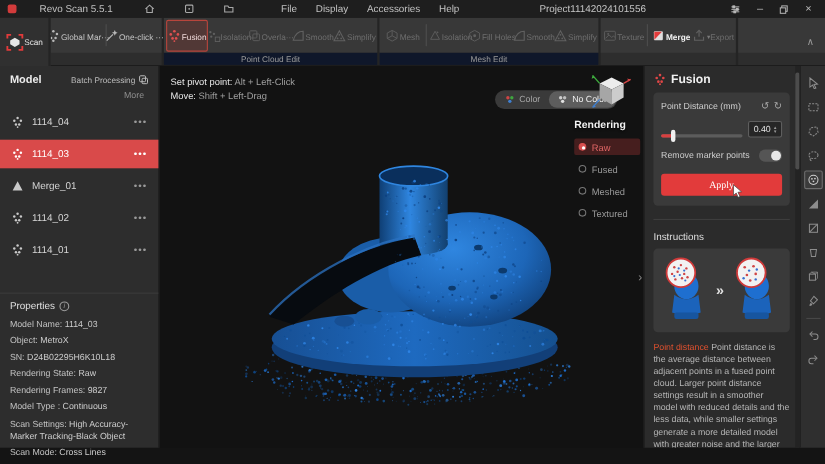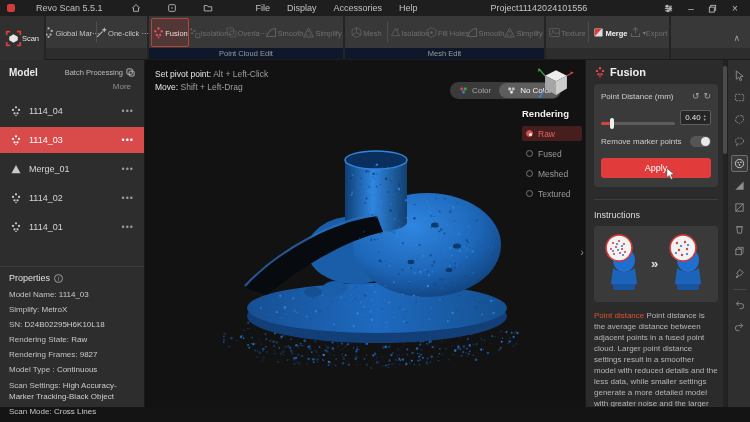--- a/index.html
+++ b/index.html
@@ -112,21 +112,21 @@
   .spin { width:33px; height:15px; border:1px solid #5e5e5e; background:#262626; border-radius:2px;
     display:flex; align-items:center; }
   .spin input { width:21px; border:0; background:transparent; color:#e3e3e3; font-size:8px; text-align:right;
     font-family:"Liberation Sans", sans-serif; padding-right:1px; }
   .spin .arrows { display:flex; flex-direction:column; font-size:4px; color:#9a9a9a; line-height:4px; padding-left:1px; }
   .rm-row { display:flex; align-items:center; margin-top:11px; }
   .rm-lab { font-size:8px; color:#cdcdcd; }
   .toggle { margin-left:auto; width:21px; height:11px; background:#555; border-radius:6px; position:relative; }
   .toggle .knob { position:absolute; right:1px; top:1px; width:9px; height:9px; border-radius:50%; background:#e8e8e8; }
   .apply { position:relative; margin-top:11px; height:20px; background:#e23b3b; border-radius:3px; border:0;
-    width:100%; color:#fff; font-size:9px; font-family:Liberation Sans, sans-serif; }
+    width:100%; color:#fff; font-size:9px; font-family:Liberation Serif, serif; }
   .apply svg { position:absolute; left:58%; top:9px; width:11px; height:13px; }
   .instr-title { font-size:9px; color:#dedede; margin:12px 0 6px 0; border-top:1px solid #3d3d3d; padding-top:10px; }
   .instr-box { background:#3a3a3a; border-radius:4px; height:76px; display:flex; align-items:center; justify-content:center; }
   .instr-text { margin-top:8px; font-size:8px; line-height:1.38; color:#b6b6b6; }
   .instr-text .hl { color:#e0512f; }
 
   
   .tstrip { position:absolute; left:727px; top:60px; width:23px; height:347px; background:#2f2f2f;
     border-left:1px solid #1f1f1f; display:flex; flex-direction:column; align-items:center; padding-top:7px; gap:5px; }
   .ts { width:17px; height:17px; display:flex; align-items:center; justify-content:center; color:#8d8d8d;
@@ -460,21 +460,21 @@
         <span class="imore">•••</span>
       </div>
     </div>
 
     <div class="props">
       <div class="props-head">
         <span>Properties</span>
         <span class="info-i">i</span>
       </div>
       <div class="prow"><span class="pk">Model Name:</span> <span class="pv">1114_03</span></div>
-      <div class="prow"><span class="pk">Simplify:</span> <span class="pv">MetroX</span></div>
+      <div class="prow"><span class="pk">Object:</span> <span class="pv">MetroX</span></div>
       <div class="prow"><span class="pk">SN:</span> <span class="pv">D24B02295H6K10L18</span></div>
       <div class="prow"><span class="pk">Rendering State:</span> <span class="pv">Raw</span></div>
       <div class="prow"><span class="pk">Rendering Frames:</span> <span class="pv">9827</span></div>
       <div class="prow"><span class="pk">Model Type :</span> <span class="pv">Continuous</span></div>
       <div class="prow"><span class="pk">Scan Settings:</span> <span class="pv">High Accuracy-Marker Tracking-Black Object</span></div>
       <div class="prow"><span class="pk">Scan Mode:</span> <span class="pv">Cross Lines</span></div>
     </div>
   </div>
 
   <div class="viewport">

